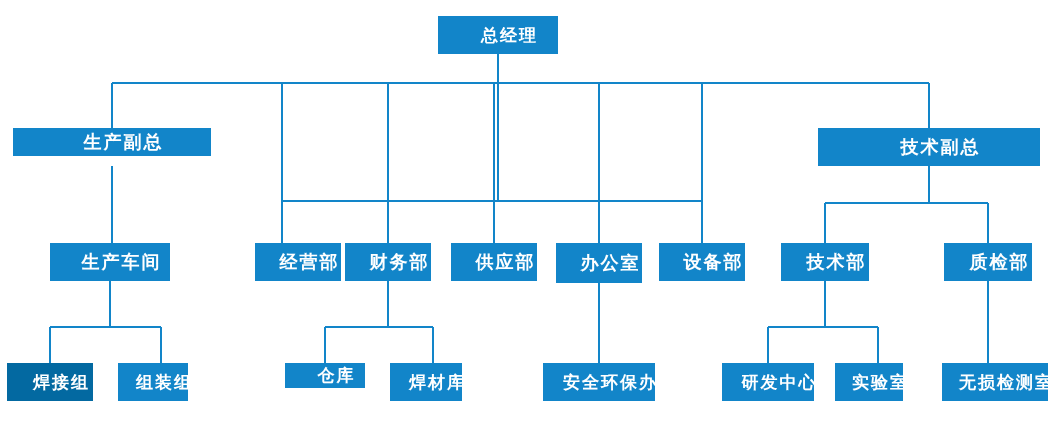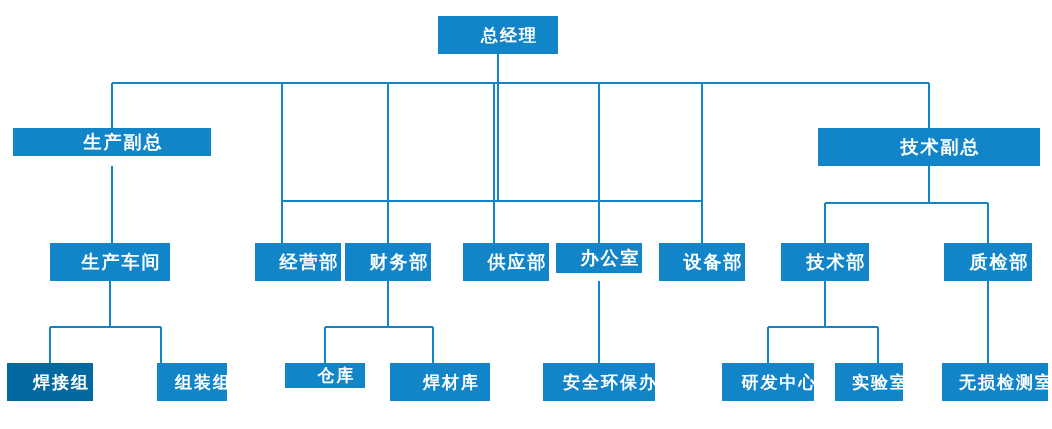--- a/index.html
+++ b/index.html
@@ -98,45 +98,45 @@
       </div>
       <div class="node lvl2" style="left: 50px; top: 243px; width: 120px; height: 38px; background: rgb(18, 133, 201); color: rgb(255, 255, 255);">
         <span>生产车间</span>
       </div>
       <div class="node lvl2" style="left: 239px; top: 243px; width: 86px; height: 38px; background: rgb(18, 133, 201); color: rgb(255, 255, 255); margin-left: 16px;">
         <span>经营部</span>
       </div>
       <div class="node lvl2" style="left: 345px; top: 243px; width: 86px; height: 38px; background: rgb(18, 133, 201); color: rgb(255, 255, 255);">
         <span>财务部</span>
       </div>
-      <div class="node lvl2" style="left: 451px; top: 243px; width: 86px; height: 38px; background: rgb(18, 133, 201); color: rgb(255, 255, 255); margin-left: 12px;">
+      <div class="node lvl2" style="left: 451px; top: 243px; width: 86px; height: 38px; background: rgb(18, 133, 201); color: rgb(255, 255, 255);">
         <span>供应部</span>
       </div>
-      <div class="node lvl2" style="left: 556px; top: 243px; width: 86px; height: 30px; background: rgb(18, 133, 201); color: rgb(255, 255, 255);">
+      <div class="node lvl2" style="left: 556px; top: 243px; width: 86px; height: 40px; background: rgb(18, 133, 201); color: rgb(255, 255, 255);">
         <span>办公室</span>
       </div>
       <div class="node lvl2" style="left: 659px; top: 243px; width: 86px; height: 38px; background: rgb(18, 133, 201); color: rgb(255, 255, 255);">
         <span>设备部</span>
       </div>
       <div class="node lvl2" style="left: 781px; top: 243px; width: 88px; height: 38px; background: rgb(18, 133, 201); color: rgb(255, 255, 255);">
         <span>技术部</span>
       </div>
       <div class="node lvl2" style="left: 944px; top: 243px; width: 88px; height: 38px; background: rgb(18, 133, 201); color: rgb(255, 255, 255);">
         <span>质检部</span>
       </div>
       <div class="node lvl3" style="left: 7px; top: 363px; width: 86px; height: 38px; background: #0369a1; color: rgb(255, 255, 255);">
         <span>焊接组</span>
       </div>
-      <div class="node lvl3" style="left: 118px; top: 363px; width: 70px; height: 38px; background: rgb(18, 133, 201); color: rgb(255, 255, 255); margin-left: 39px;">
+      <div class="node lvl3" style="left: 118px; top: 363px; width: 70px; height: 38px; background: rgb(18, 133, 201); color: rgb(255, 255, 255);">
         <span>组装组</span>
       </div>
       <div class="node lvl3" style="left: 285px; top: 363px; width: 80px; height: 25px; background: rgb(18, 133, 201); color: rgb(255, 255, 255);">
         <span>仓库</span>
       </div>
-      <div class="node lvl3" style="left: 390px; top: 363px; width: 100px; height: 38px; background: rgb(18, 133, 201); color: rgb(255, 255, 255);">
+      <div class="node lvl3" style="left: 390px; top: 363px; width: 72px; height: 38px; background: rgb(18, 133, 201); color: rgb(255, 255, 255);">
         <span>焊材库</span>
       </div>
       <div class="node lvl3" style="left: 543px; top: 363px; width: 112px; height: 38px; background: rgb(18, 133, 201); color: rgb(255, 255, 255);">
         <span>安全环保办</span>
       </div>
       <div class="node lvl3" style="left: 722px; top: 363px; width: 92px; height: 38px; background: rgb(18, 133, 201); color: rgb(255, 255, 255); text-align: center;">
         <span>研发中心</span>
       </div>
       <div class="node lvl3" style="left: 835px; top: 363px; width: 68px; height: 38px; background: rgb(18, 133, 201); color: rgb(255, 255, 255);">
         <span>实验室</span>

